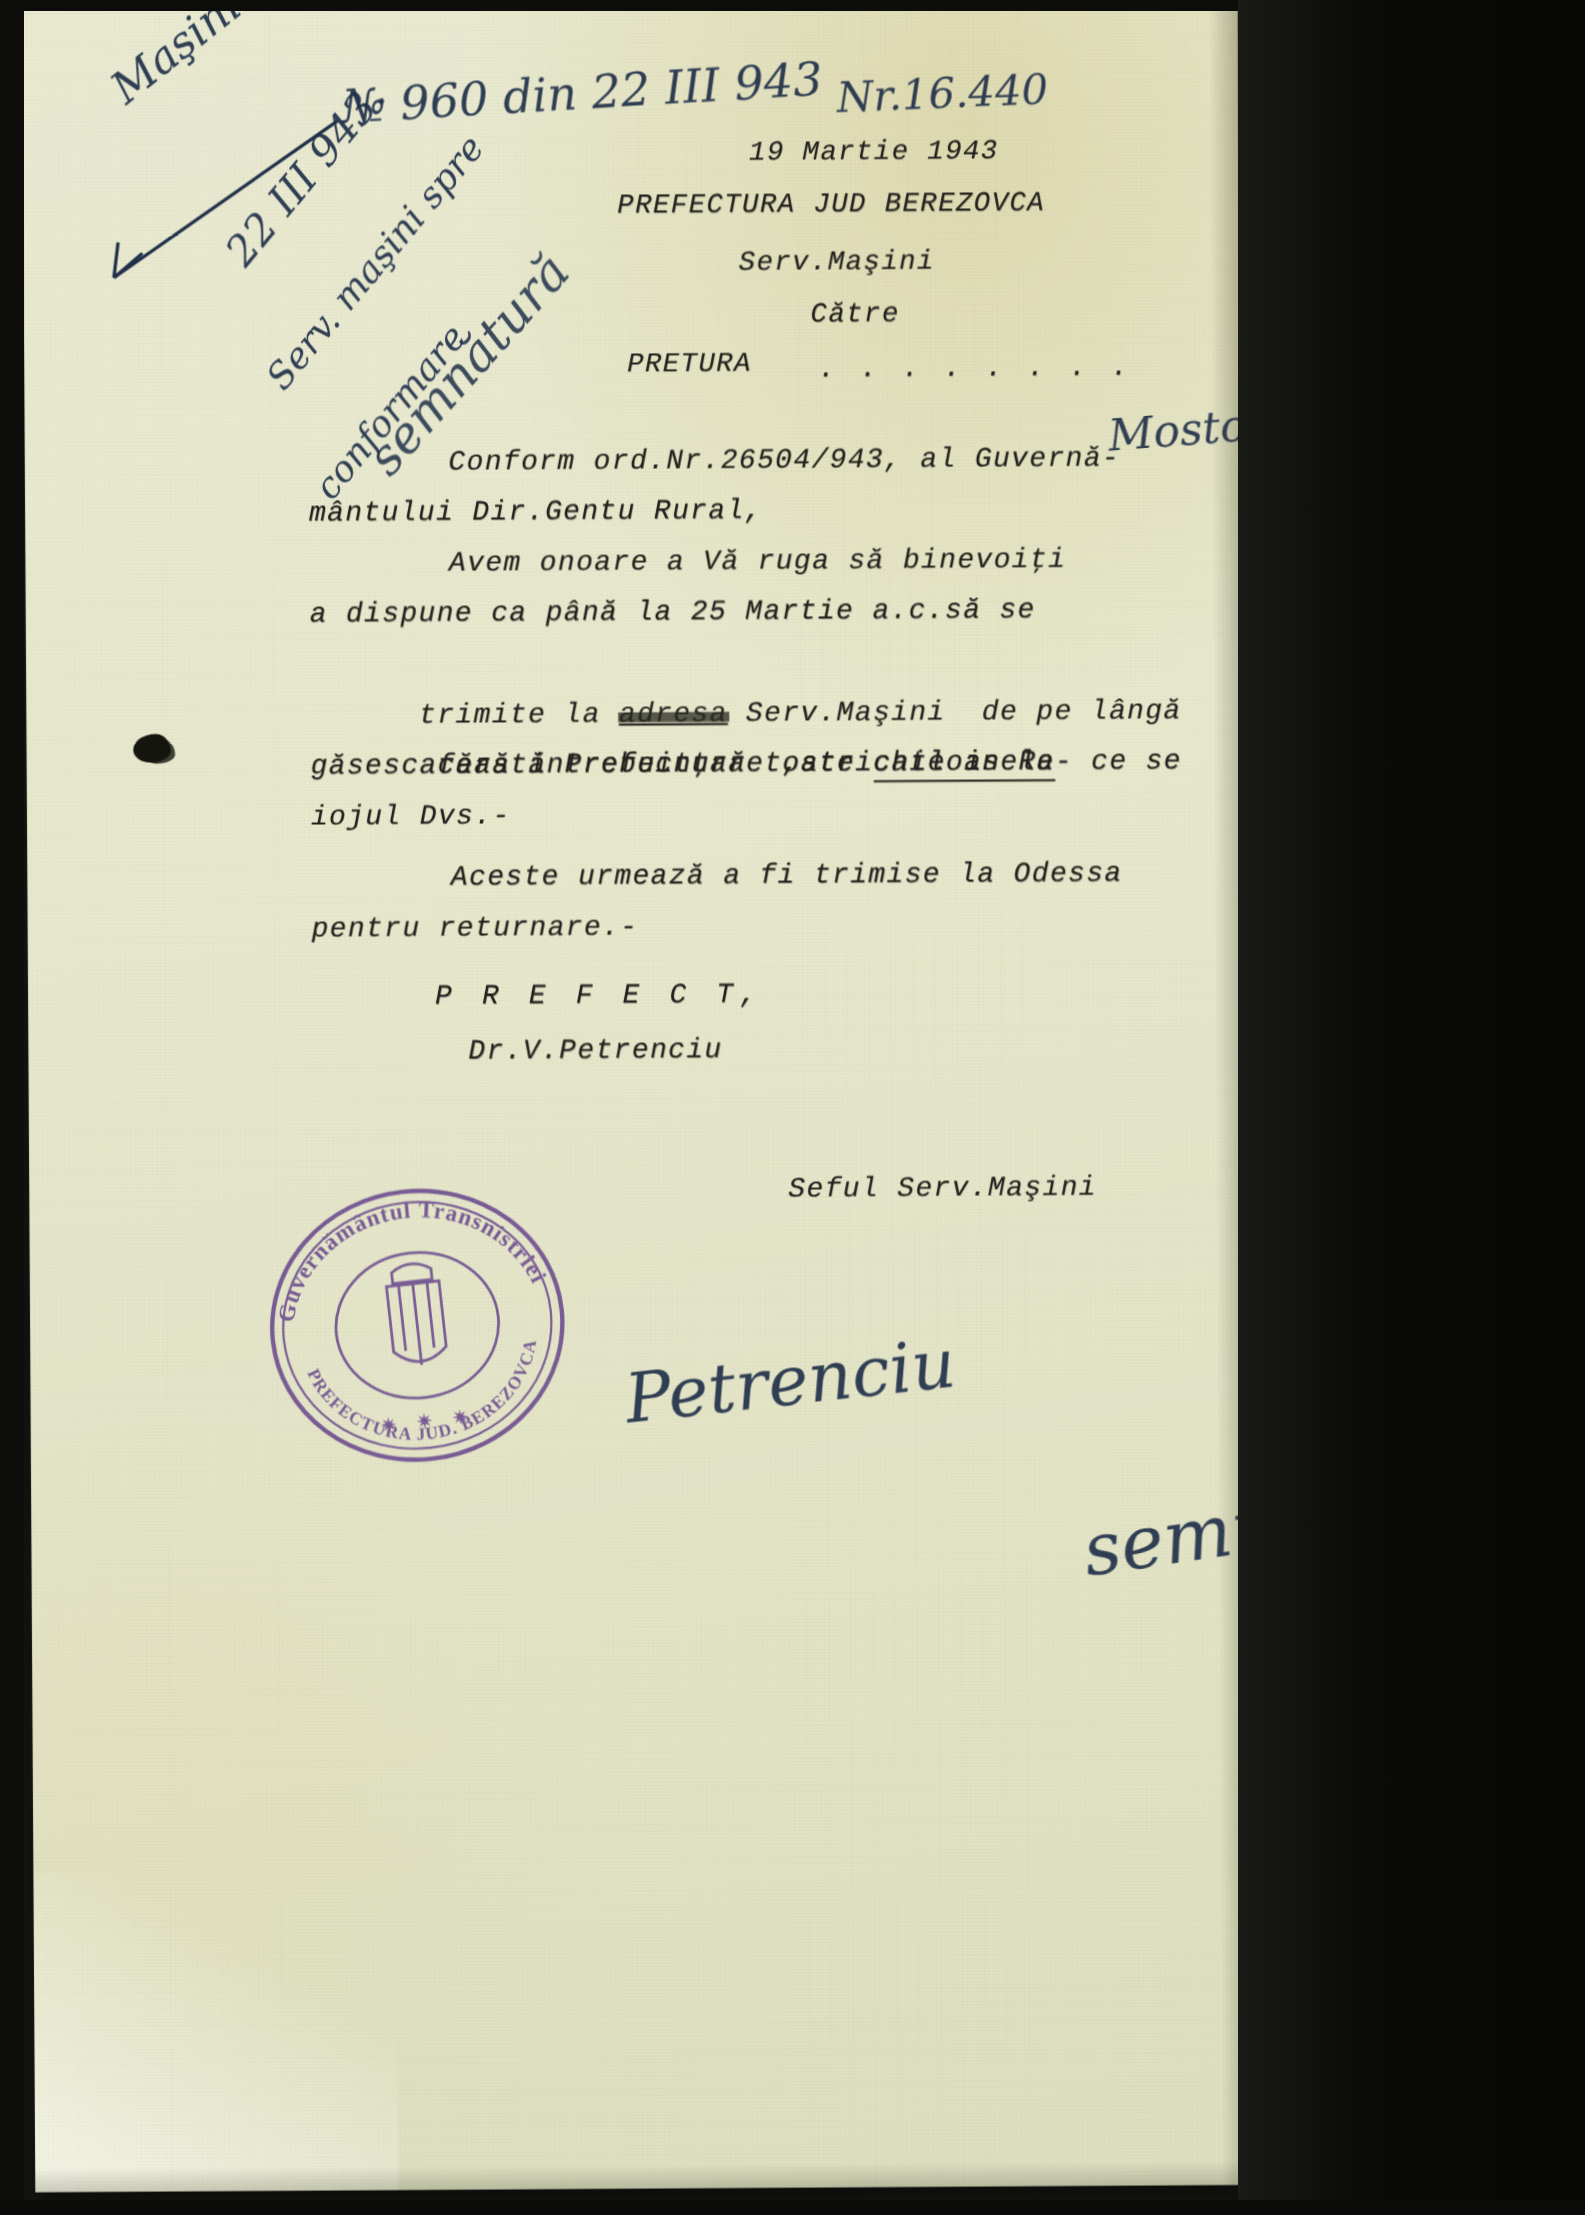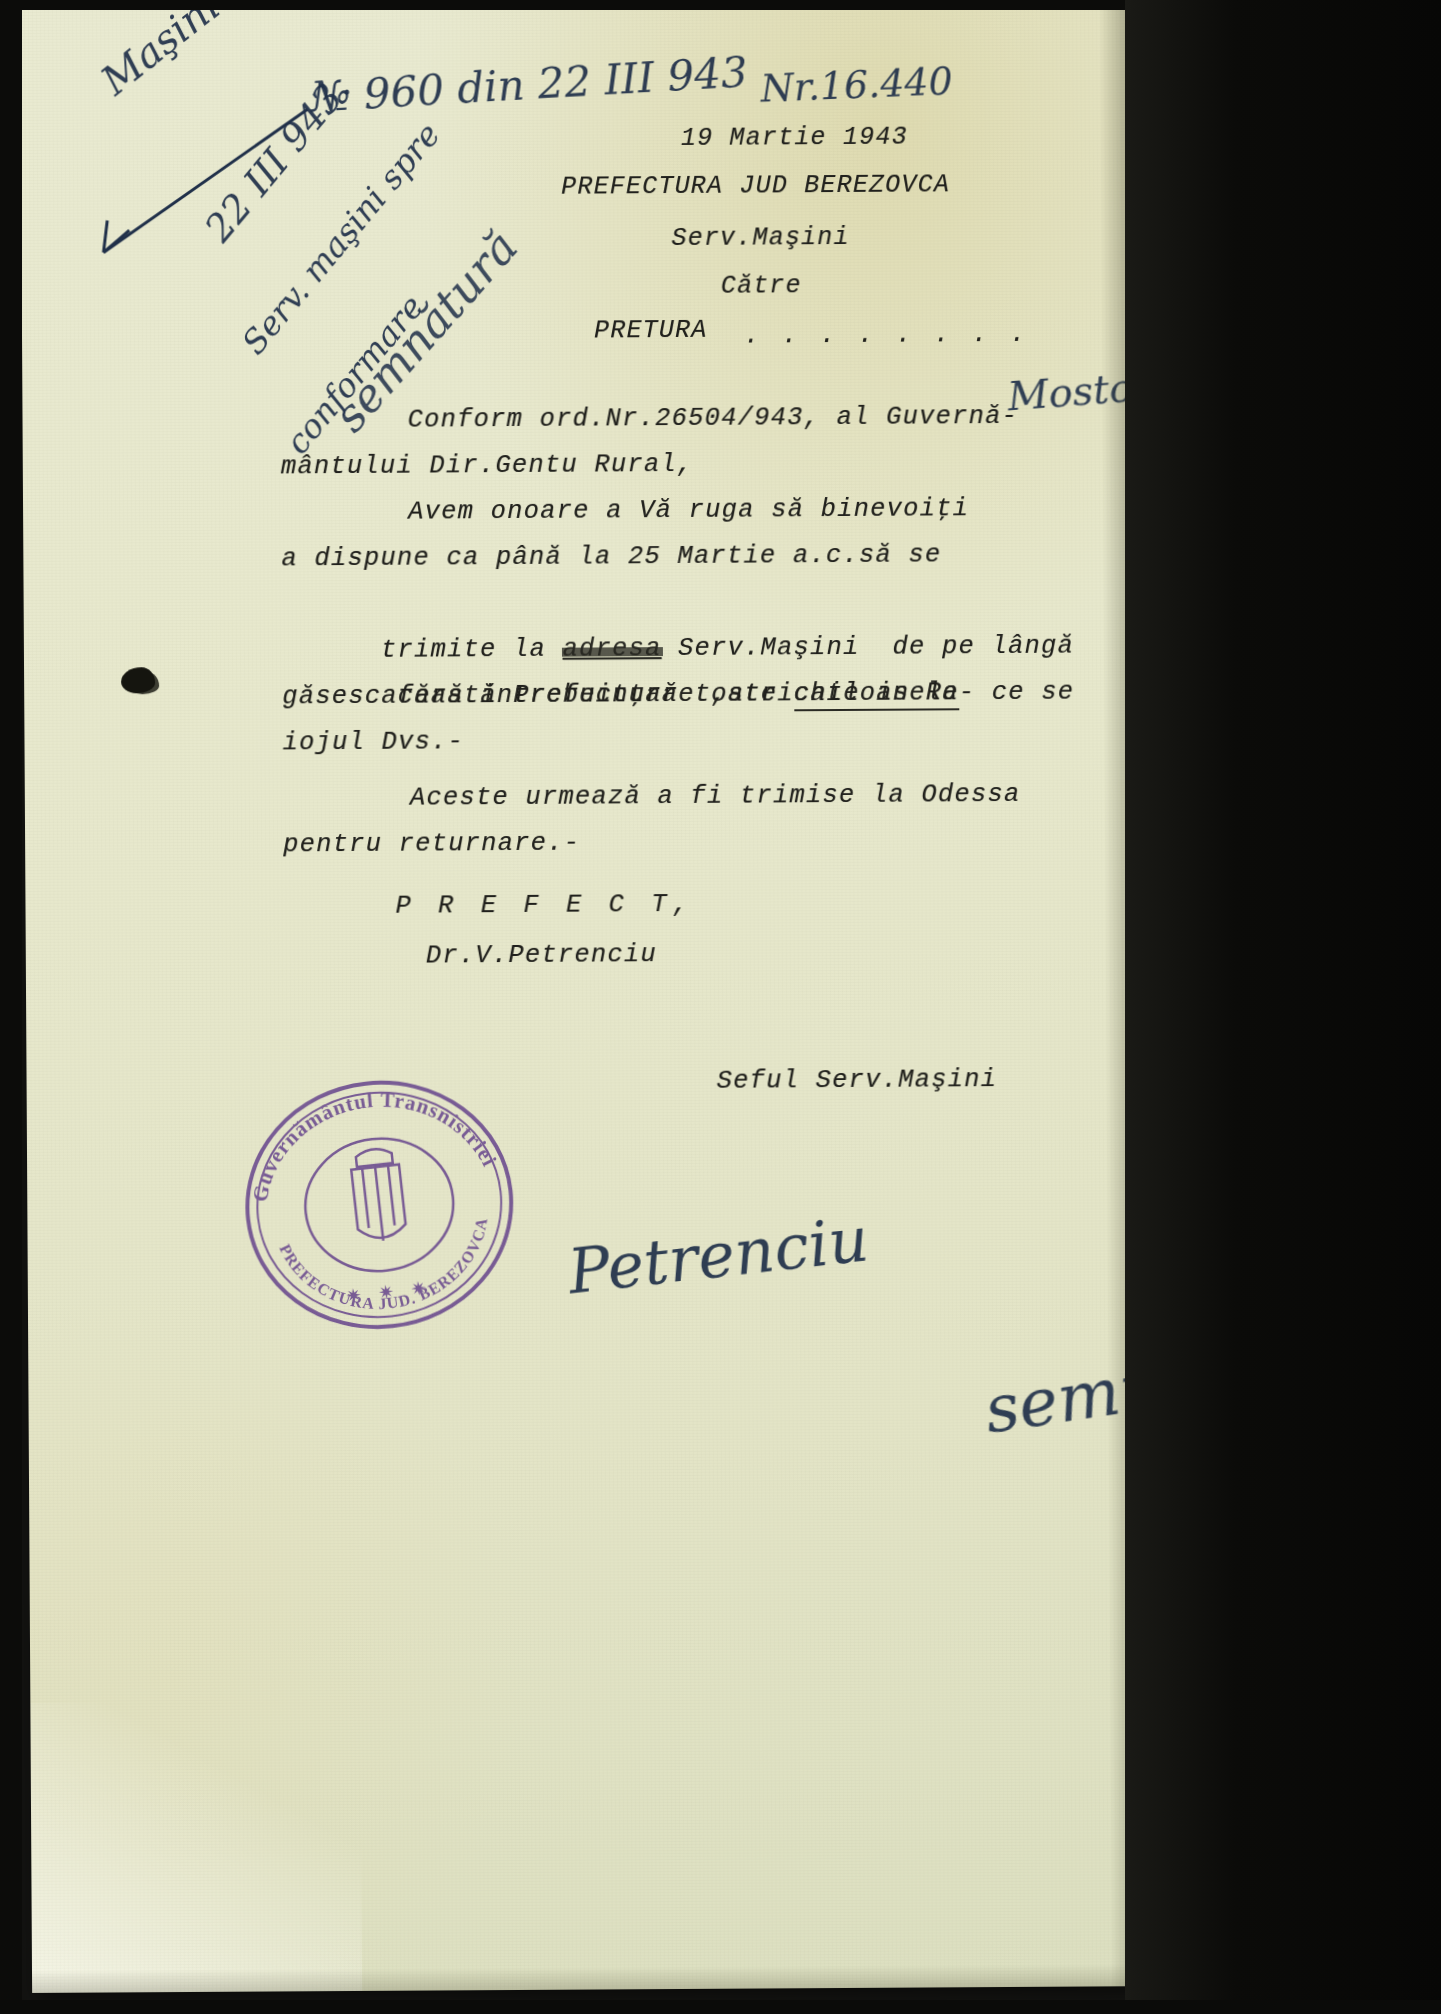--- a/index.html
+++ b/index.html
@@ -226,23 +226,23 @@
 <div id="scan">
 
   <div id="paper">
 
     <div class="typed t-header" style="left:660px; top:120px;">19 Martie 1943</div>
 
     <div class="typed t-header" style="left:540px; top:168px;">PREFECTURA JUD BEREZOVCA</div>
 
     <div class="typed t-header" style="left:650px; top:220px;">Serv.Maşini</div>
 
-    <div class="typed t-header" style="left:699px; top:268px;">Către</div>
-
-    <div class="typed t-header" style="left:572px; top:312px;">PRETURA</div>
+    <div class="typed t-header" style="left:715px; top:268px;">Către</div>
+
+    <div class="typed t-header" style="left:548px; top:312px;">PRETURA</div>
     <div class="typed t-header" style="left:722px; top:318px; letter-spacing:4px;">. . . . . . . .</div>
 
     <div class="typed t-body" style="left:385px; top:392px;">Conform ord.Nr.26504/943, al Guvernă-</div>
     <div class="typed t-body" style="left:258px; top:438px;">mântului Dir.Gentu Rural,</div>
     <div class="typed t-body" style="left:385px; top:484px;">Avem onoare a Vă ruga să binevoiţi</div>
     <div class="typed t-body" style="left:258px; top:530px;">a dispune ca până la 25 Martie a.c.să se</div>
 
     <div class="typed t-body" style="left:258px; top:576px;">
       <span>trimite la </span><span class="strike-over">adresa</span><span> Serv.Maşini  de pe lângă</span>
     </div>

